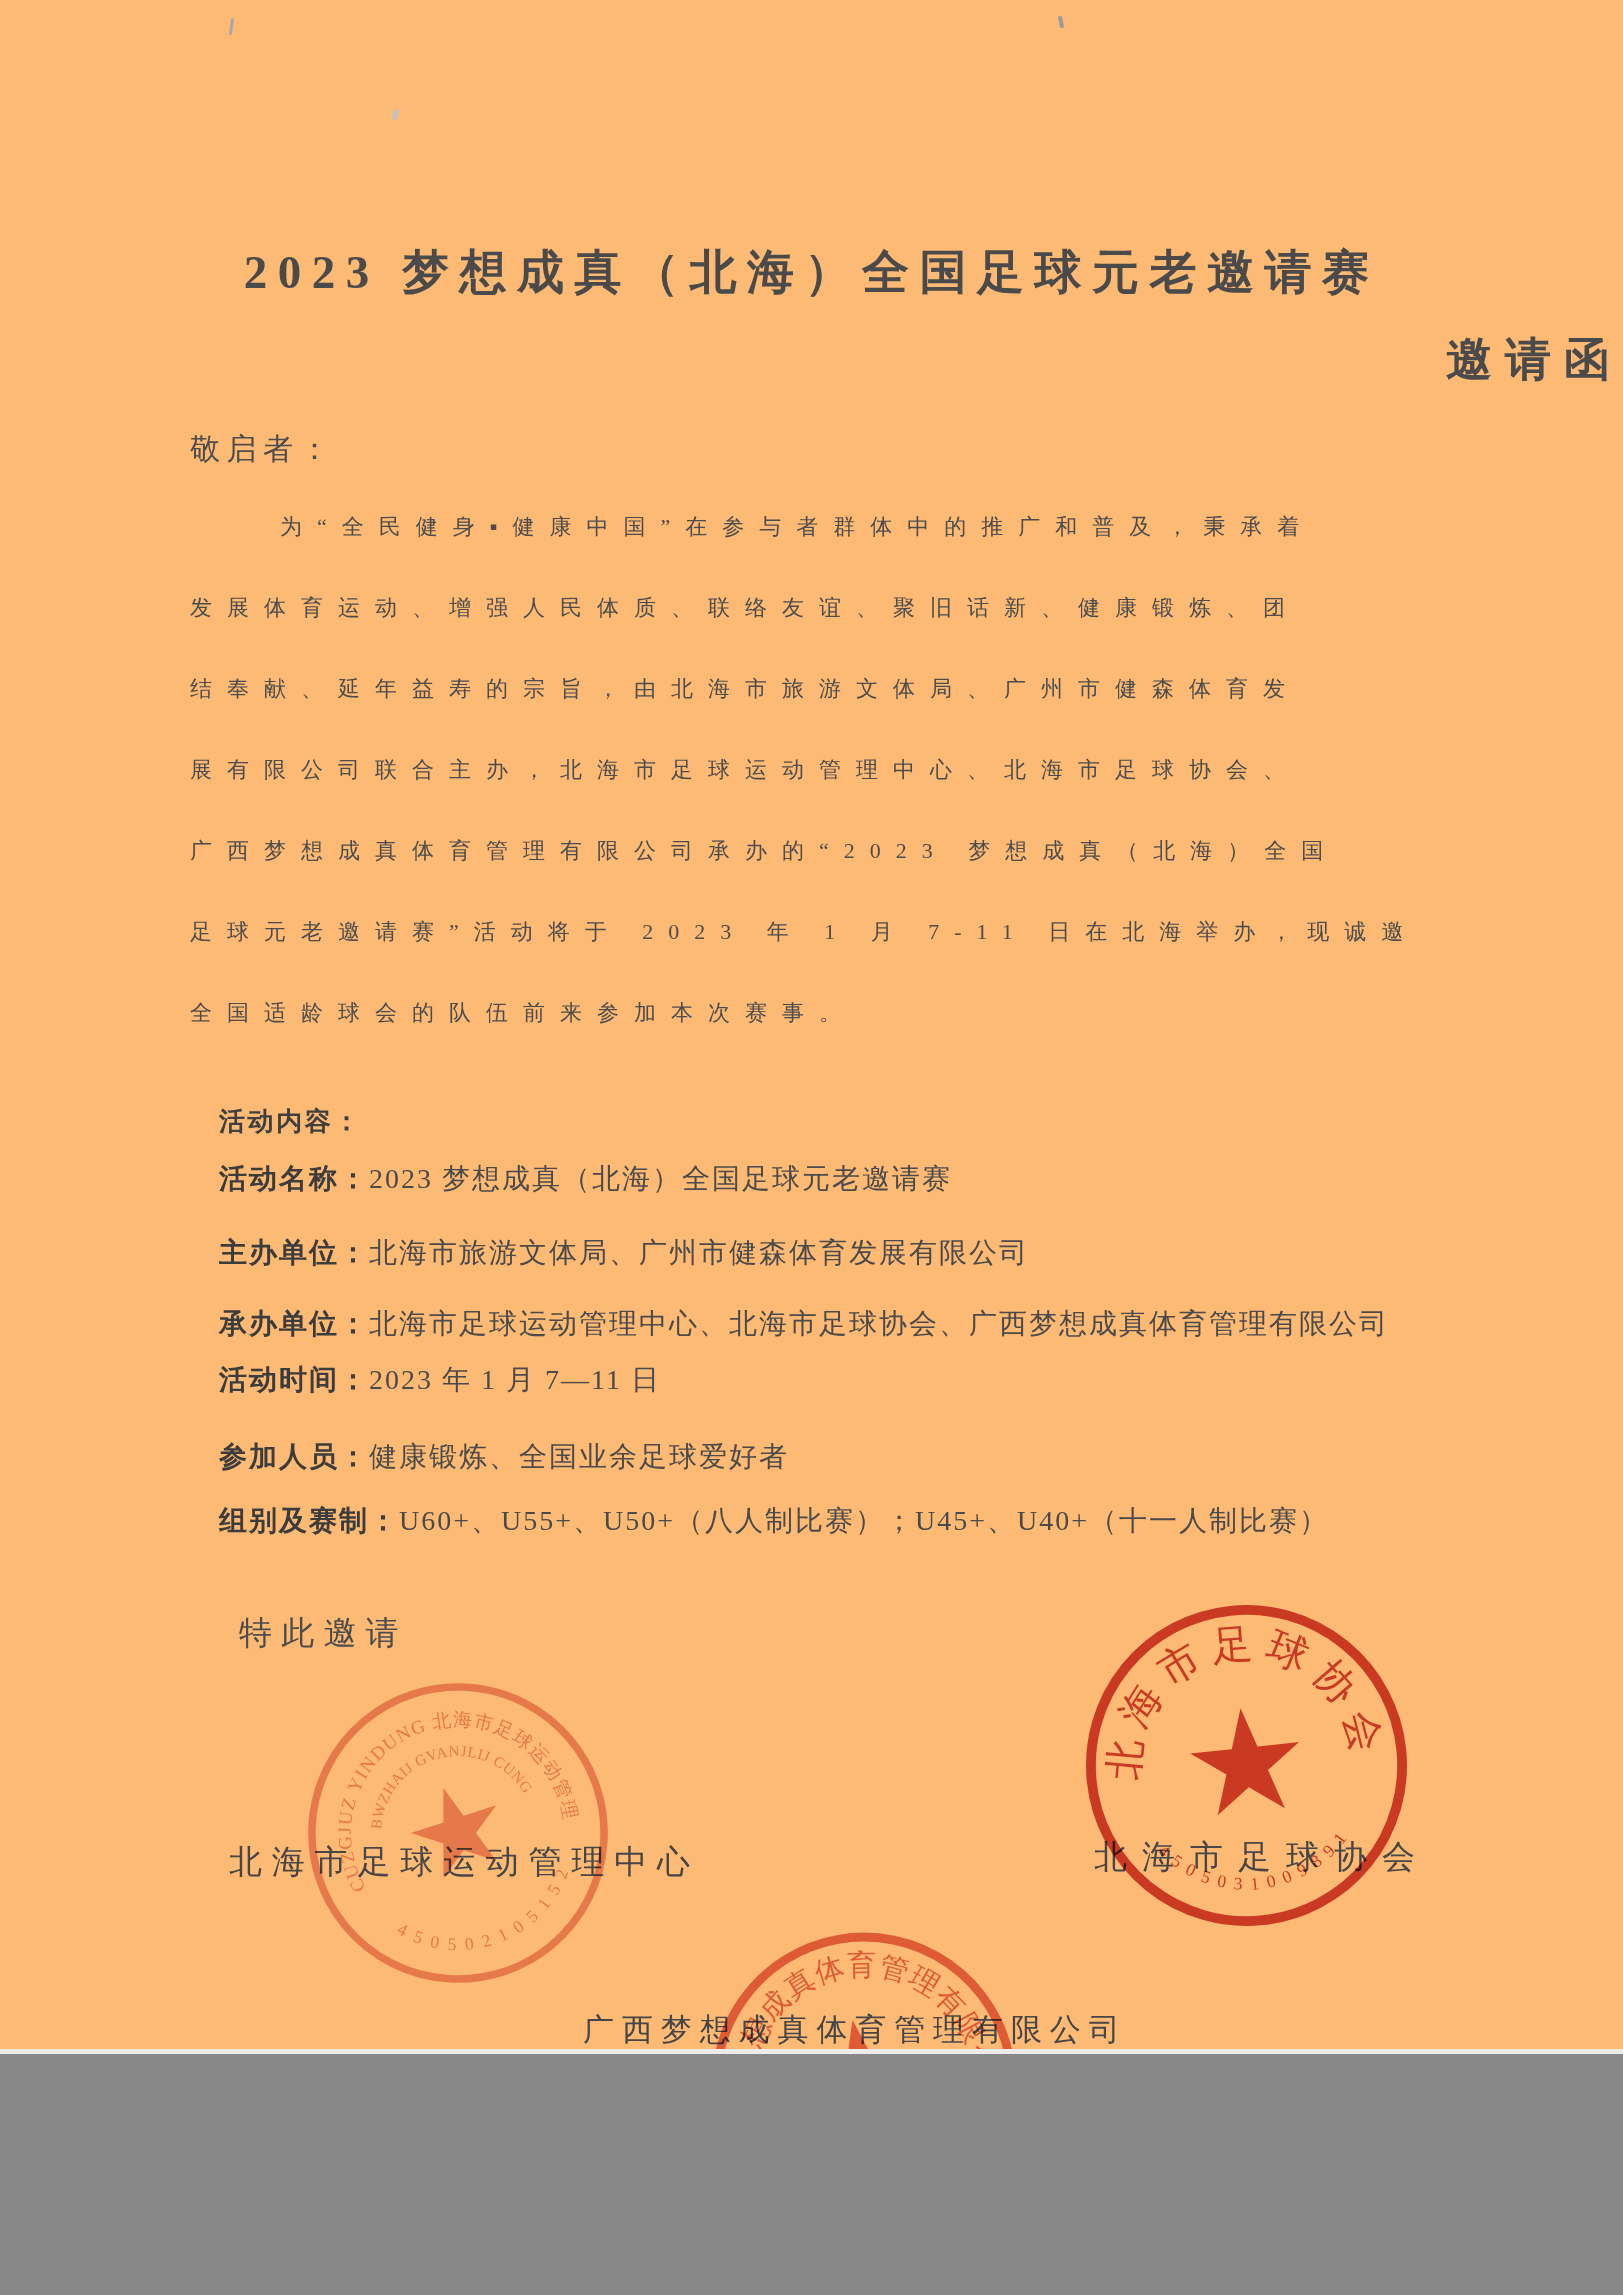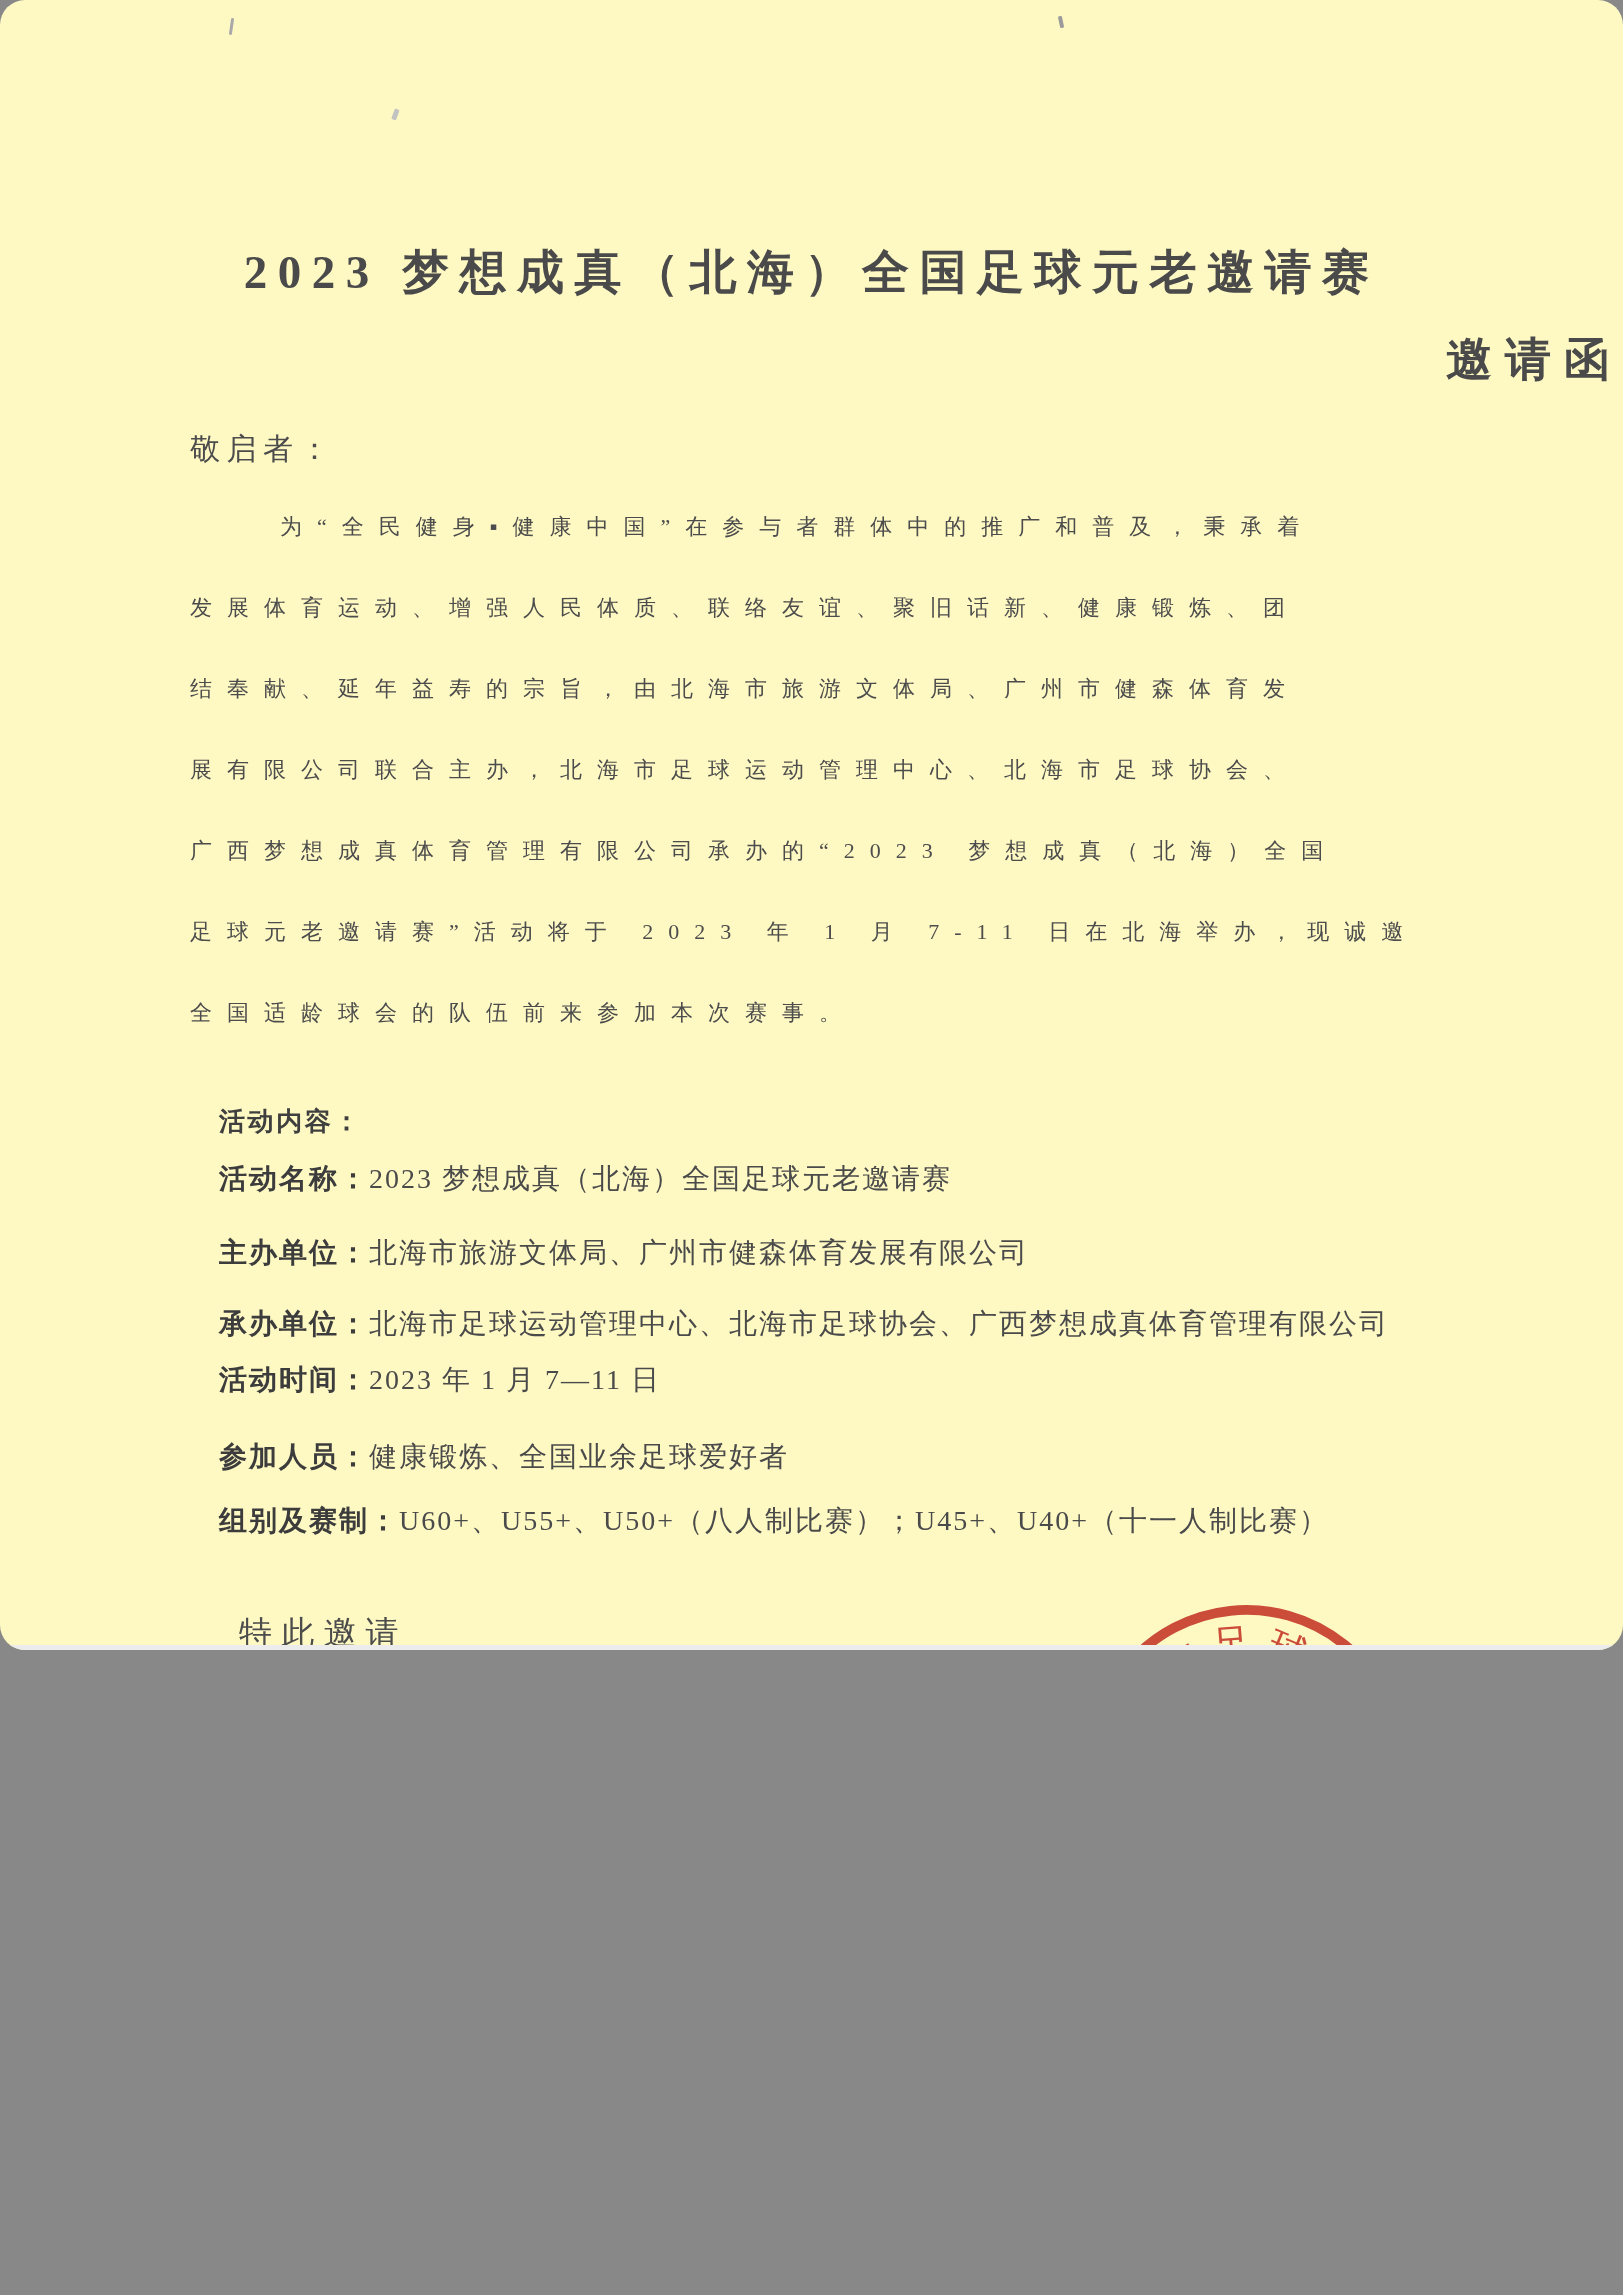--- a/index.html
+++ b/index.html
@@ -1,18 +1,18 @@
 <!DOCTYPE html>
 <html style="font-size:10.5px"><head>
 <meta charset="utf-8">
 <style>
   html,body{margin:0;padding:0;background:#888;}
   .page{
-    position:relative;width:1623px;height:1650px;background:#fef9c3;
-    font-family:"Liberation Serif","DejaVu Serif",serif;color:#424242;overflow:hidden;border-radius:25px;
+    position:relative;width:1623px;height:2054px;background:#fdba74;
+    font-family:"Liberation Serif","DejaVu Serif",serif;color:#424242;overflow:hidden;
   }
   
   .title1{position:absolute;top:241px;left:0;width:1623px;text-align:center;
     font-size:47px;font-weight:bold;letter-spacing:10.5px;color:#4a4a4a;white-space:nowrap;}
   .title2{position:absolute;top:329px;left:0;width:1623px;text-align:right;
     font-size:46px;font-weight:bold;letter-spacing:13px;color:#4a4a4a;}
   
   .greeting{position:absolute;top:414px;left:190px;font-size:30px;letter-spacing:6.5px;color:#4c4c4c;margin-top:15px;}
   .body{position:absolute;top:486px;left:190px;width:1361px;}
   .bline{height:81px;line-height:81px;font-size:22px;letter-spacing:15px;color:#4c4c4c;white-space:nowrap;}

